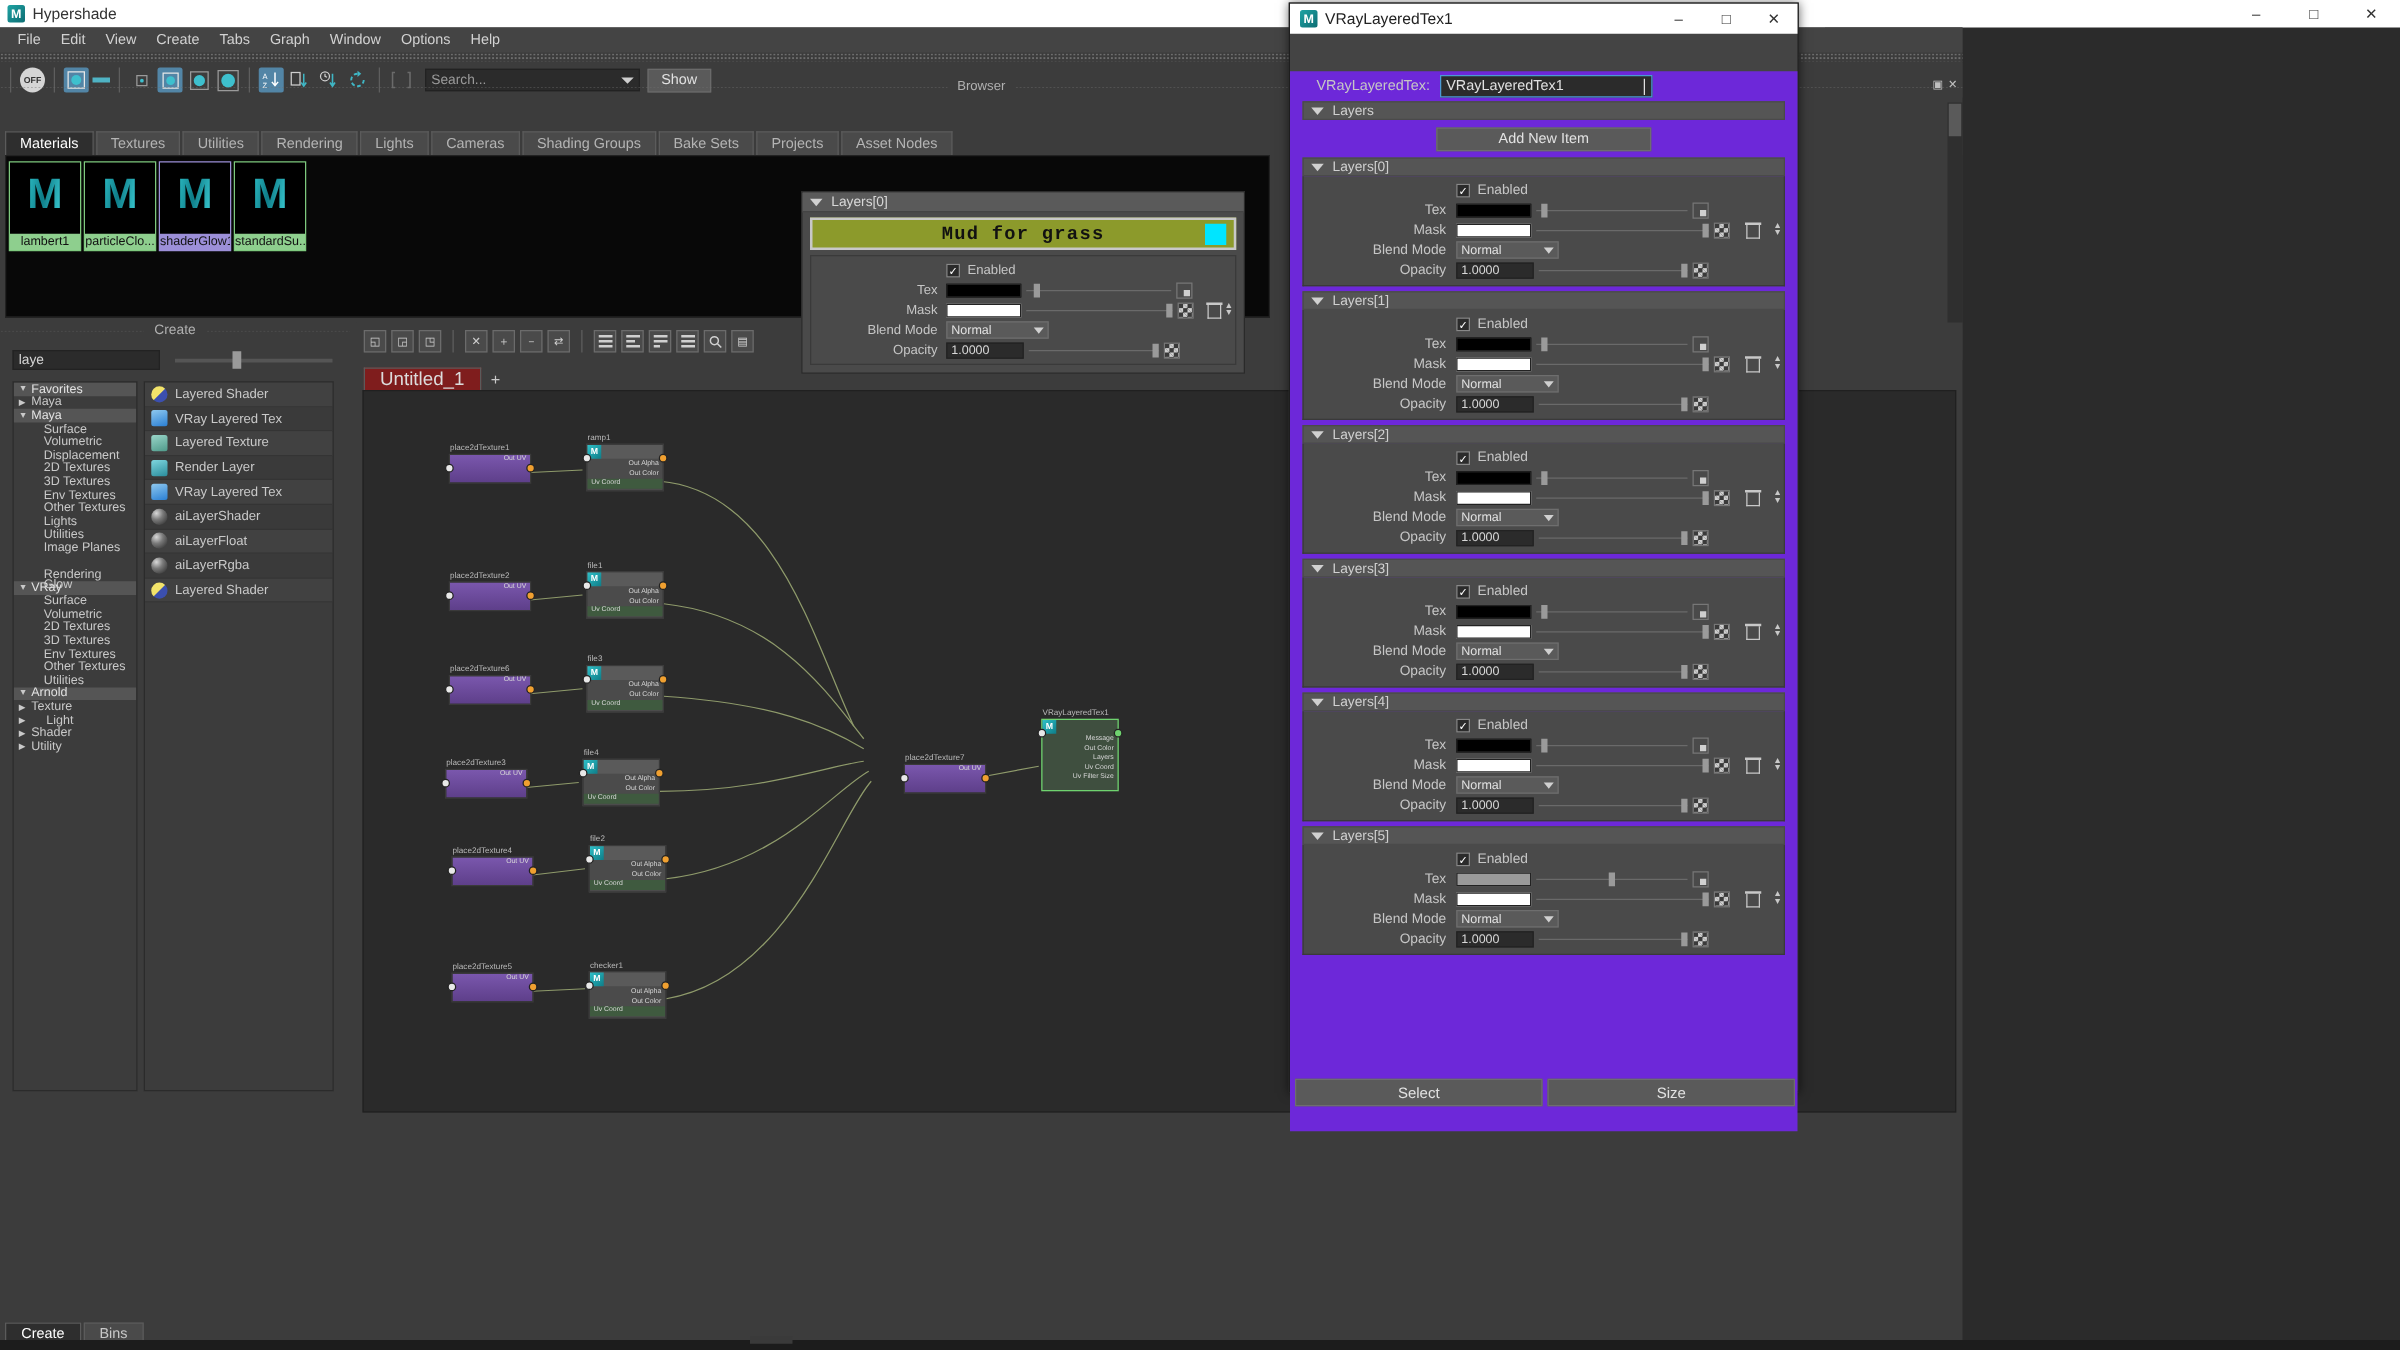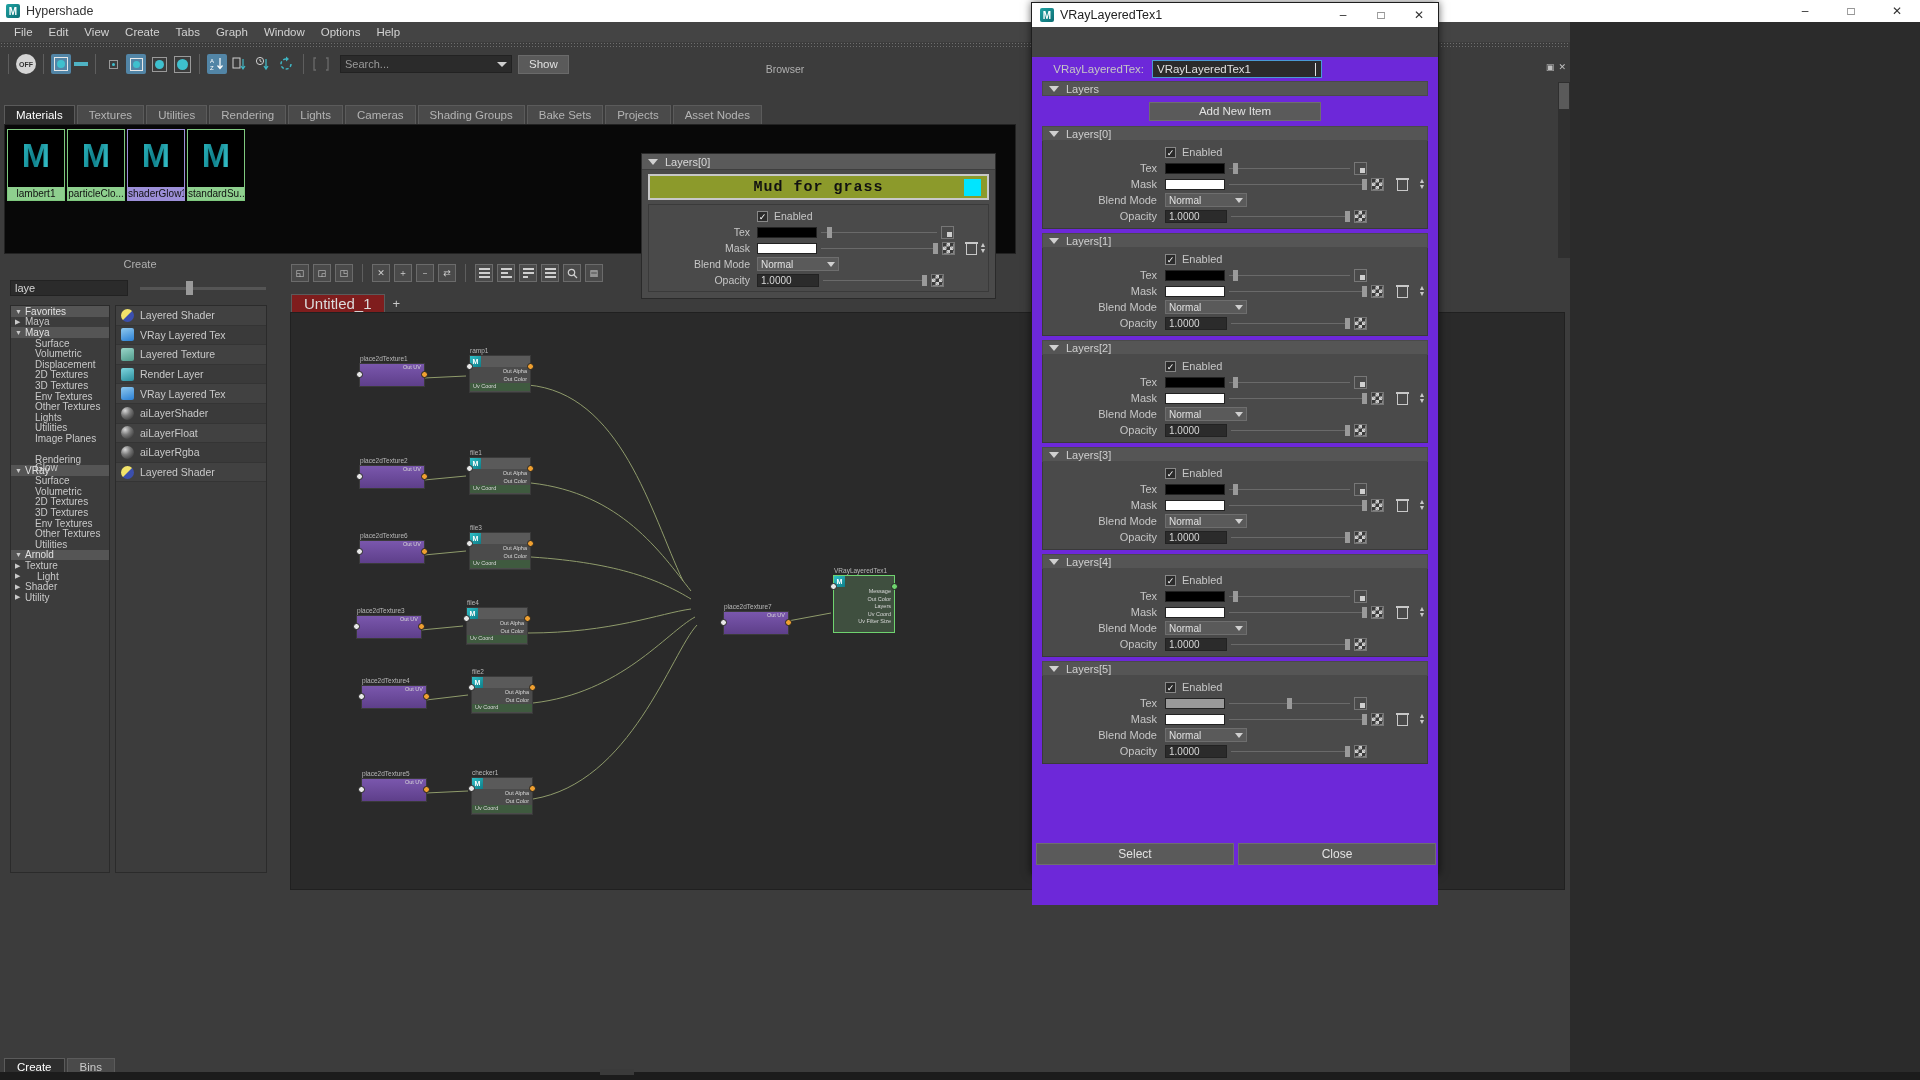--- a/index.html
+++ b/index.html
@@ -332,21 +332,21 @@
     height: 15px; background: #555555; display:flex; align-items:center;
     padding-left: 6px; font-size: 11px; color: #d0d0d0; border: 1px solid #4a4a4a;
   }
   .layer-body {
     background: #4a4a4a; border: 1px solid #3a3a3a; border-top: none; padding: 3px 0 4px 0;
   }
   .drow { display: flex; align-items: center; height: 16px; font-size: 11px; color: #c6c6c6; }
   .drow .dlabel { width: 122px; text-align: right; padding-right: 8px; }
 
   .dlg-footer {
-    position: absolute; left: 0; bottom: 24px; width: 408px; display:flex; gap: 4px; padding: 16px 4px;
+    position: absolute; left: 0; bottom: 4px; width: 408px; display:flex; gap: 4px; padding: 16px 4px;
   }
   .dlg-fbtn {
     flex: 1; height: 22px; background: #5a5a5a; border: 1px solid #6e6e6e;
     display:flex;align-items:center;justify-content:center; font-size: 12px; color: #e2e2e2;
   }
 
   
   .hs-right-scroll {
     position: absolute; right: 0; top: 60px; width: 12px; height: 180px; background: #2f2f2f;
   }
@@ -1305,21 +1305,21 @@
                 </span>
                 <span class="chk-btn"></span>
                 <span style="width:60px"></span>
               </div>
             </div>
           </div>
         </div>
 
       <div class="dlg-footer">
         <div class="dlg-fbtn">Select</div>
-        <div class="dlg-fbtn">Close</div>
+        <div class="dlg-fbtn">Size</div>
       </div>
     </div>
   </div>
 
   <div class="taskbar">
       <div class="tb-nub"></div>
     </div>
 
 </div>
 

